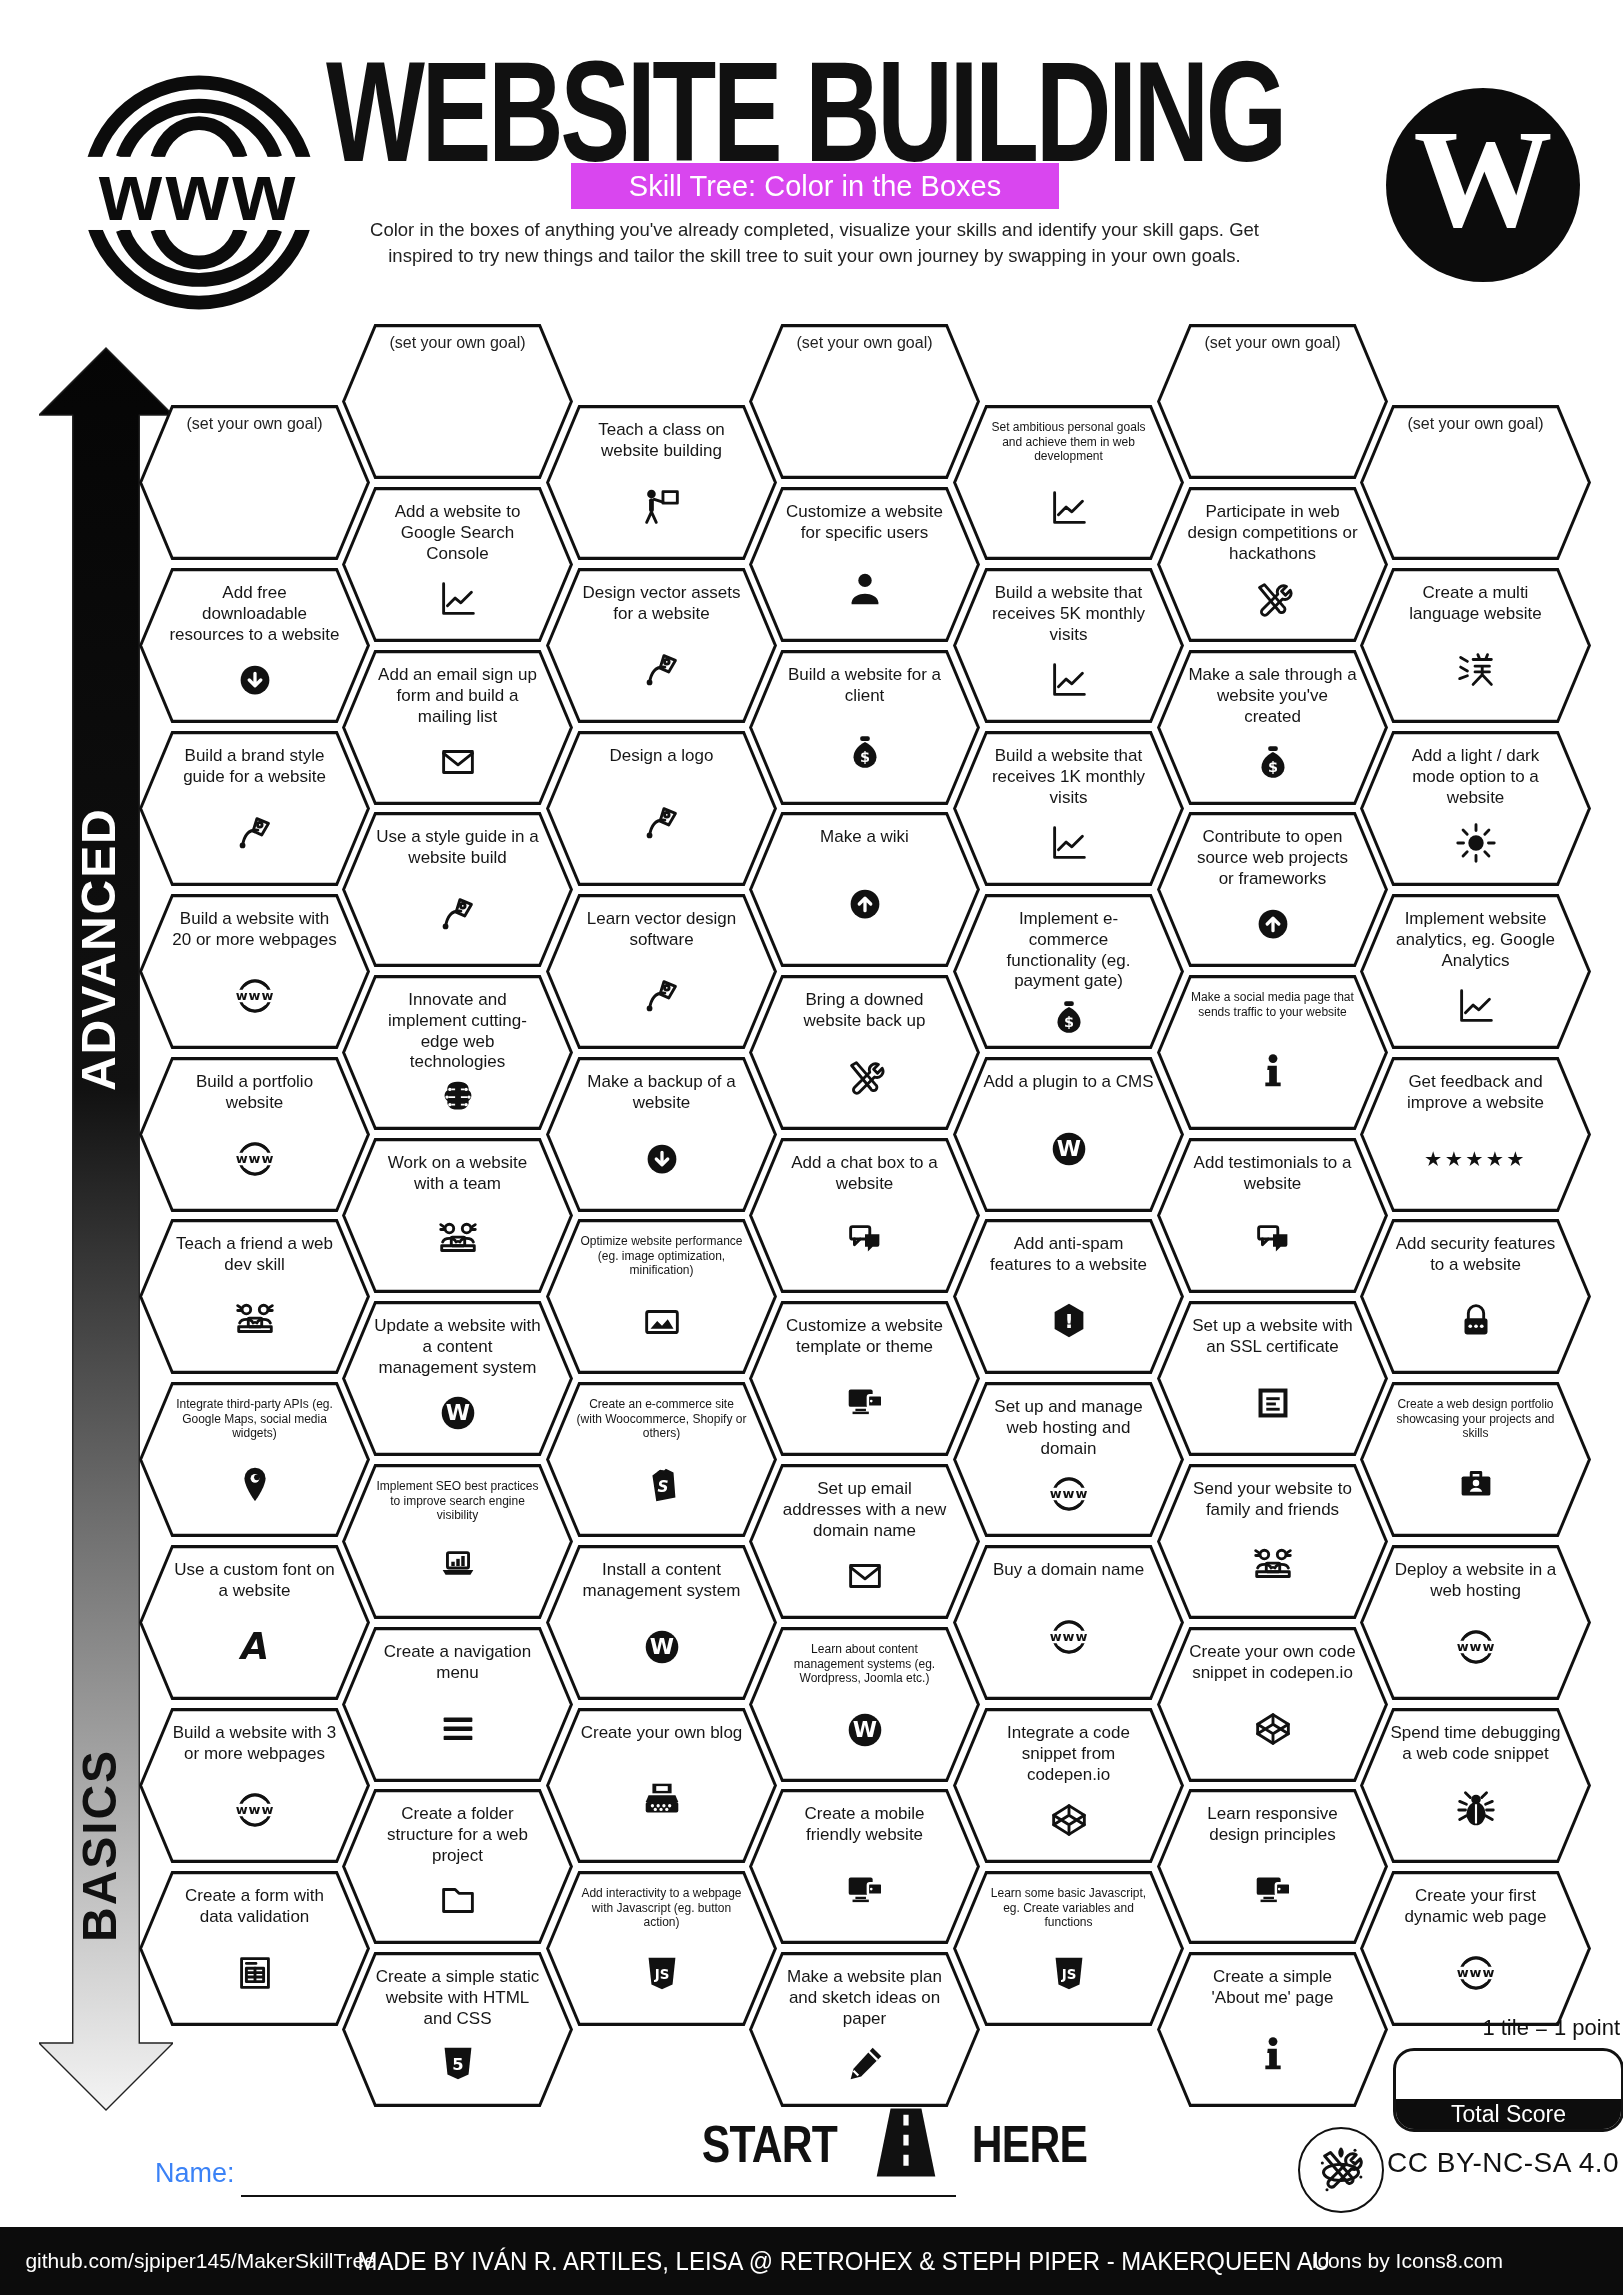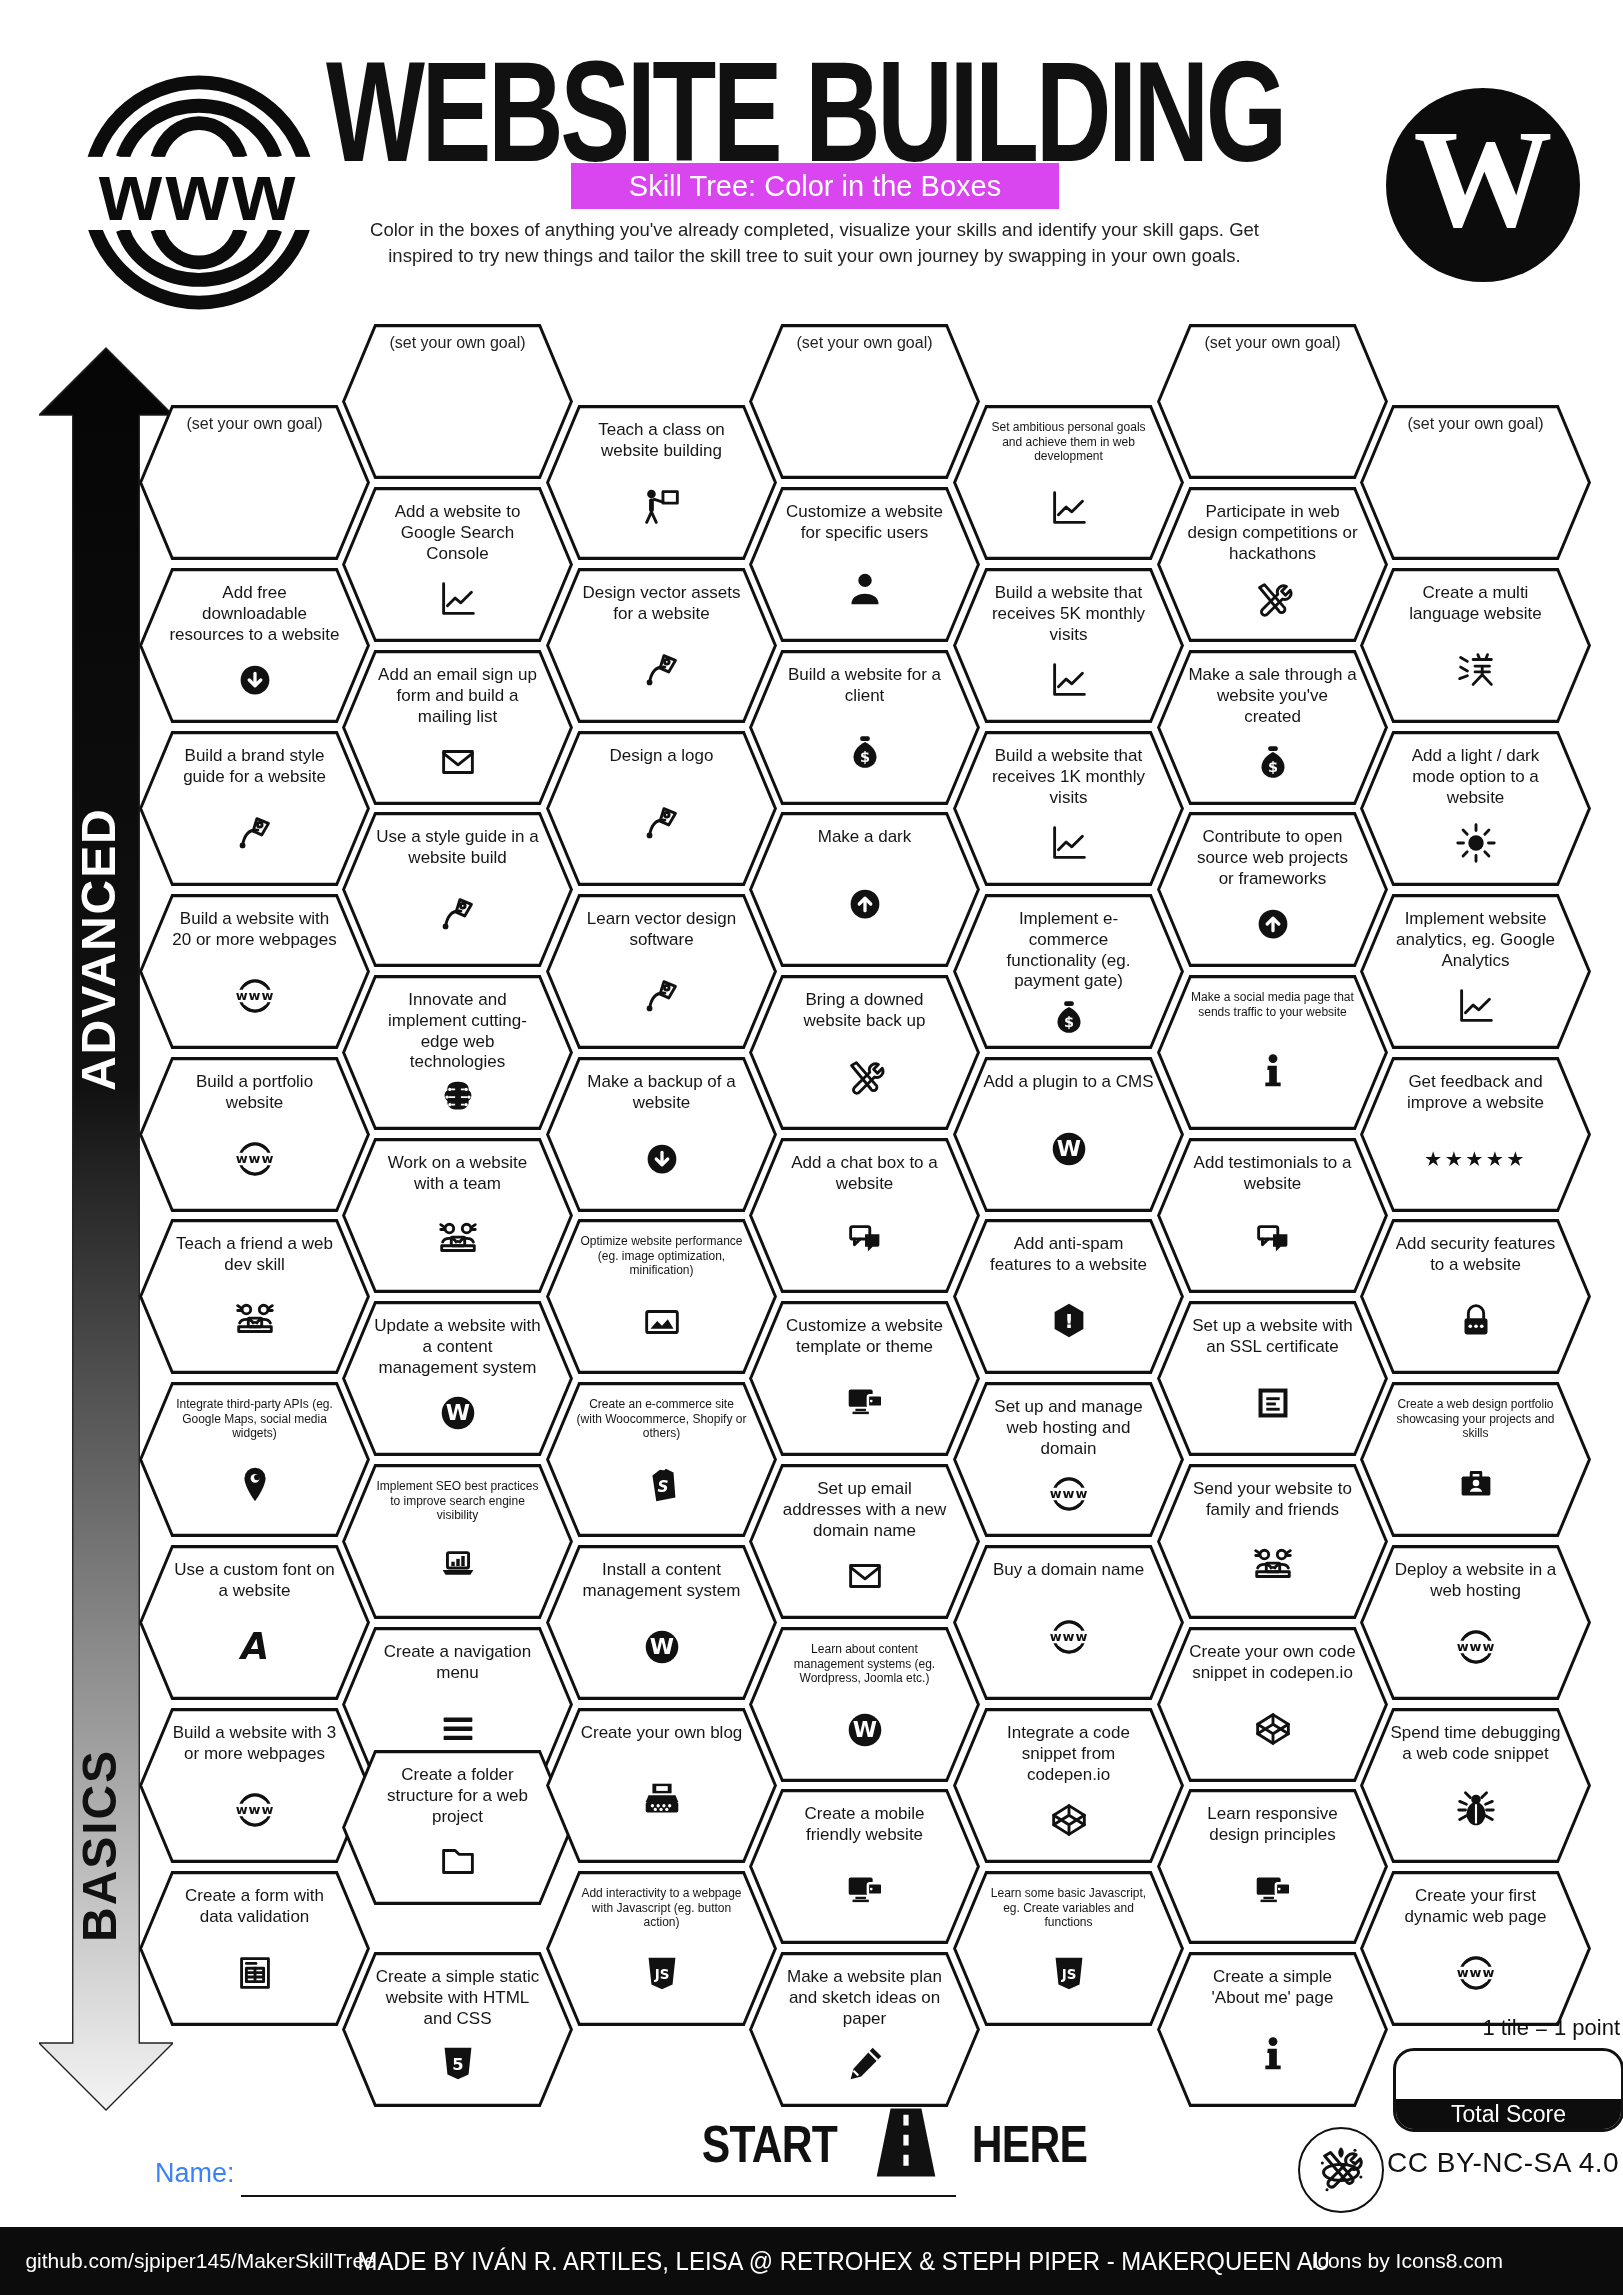--- a/index.html
+++ b/index.html
@@ -366,21 +366,21 @@
             <svg class="ic" viewBox="0 0 48 48">
               <g class="fl">
                 <rect x="9" y="12" width="30" height="4.6" rx="1"></rect>
                 <rect x="9" y="21.5" width="30" height="4.6" rx="1"></rect>
                 <rect x="9" y="31" width="30" height="4.6" rx="1"></rect>
               </g>
             </svg>
           </div>
         </div>
       </div>
-      <div class="hex" style="left: 342px; top: 1750px;">
+      <div class="hex" style="left: 342px; top: 1789px;">
         <div class="shape"></div>
         <div class="inner">
           <div class="label">Create a folder structure for a web project</div>
           <div class="icon">
             <svg class="ic" viewBox="0 0 48 48">
               <path class="st" stroke-width="3.6" d="M9 12h12l4 4h14v19H9z"></path>
             </svg>
           </div>
         </div>
       </div>
@@ -576,21 +576,21 @@
                 <path d="M24 13.5c-8 4-12 10-12 16a12 11 0 0 0 24 0c0-6-4-12-12-16z"></path>
               </g>
               <text x="24" y="34.5" font-size="15" font-weight="bold" text-anchor="middle" fill="#fff">$</text>
             </svg>
           </div>
         </div>
       </div>
       <div class="hex" style="left: 749px; top: 812px;">
         <div class="shape"></div>
         <div class="inner">
-          <div class="label">Make a dark</div>
+          <div class="label">Make a wiki</div>
           <div class="icon">
             <svg class="ic" viewBox="0 0 48 48">
               <circle class="fl" cx="24" cy="24" r="15"></circle>
               <path d="M24 31V18m0 0l-6 6m6-6l6 6" stroke="#fff" stroke-width="3.4" fill="none" stroke-linecap="round" stroke-linejoin="round"></path>
             </svg>
           </div>
         </div>
       </div>
       <div class="hex" style="left: 749px; top: 975px;">
         <div class="shape"></div>

